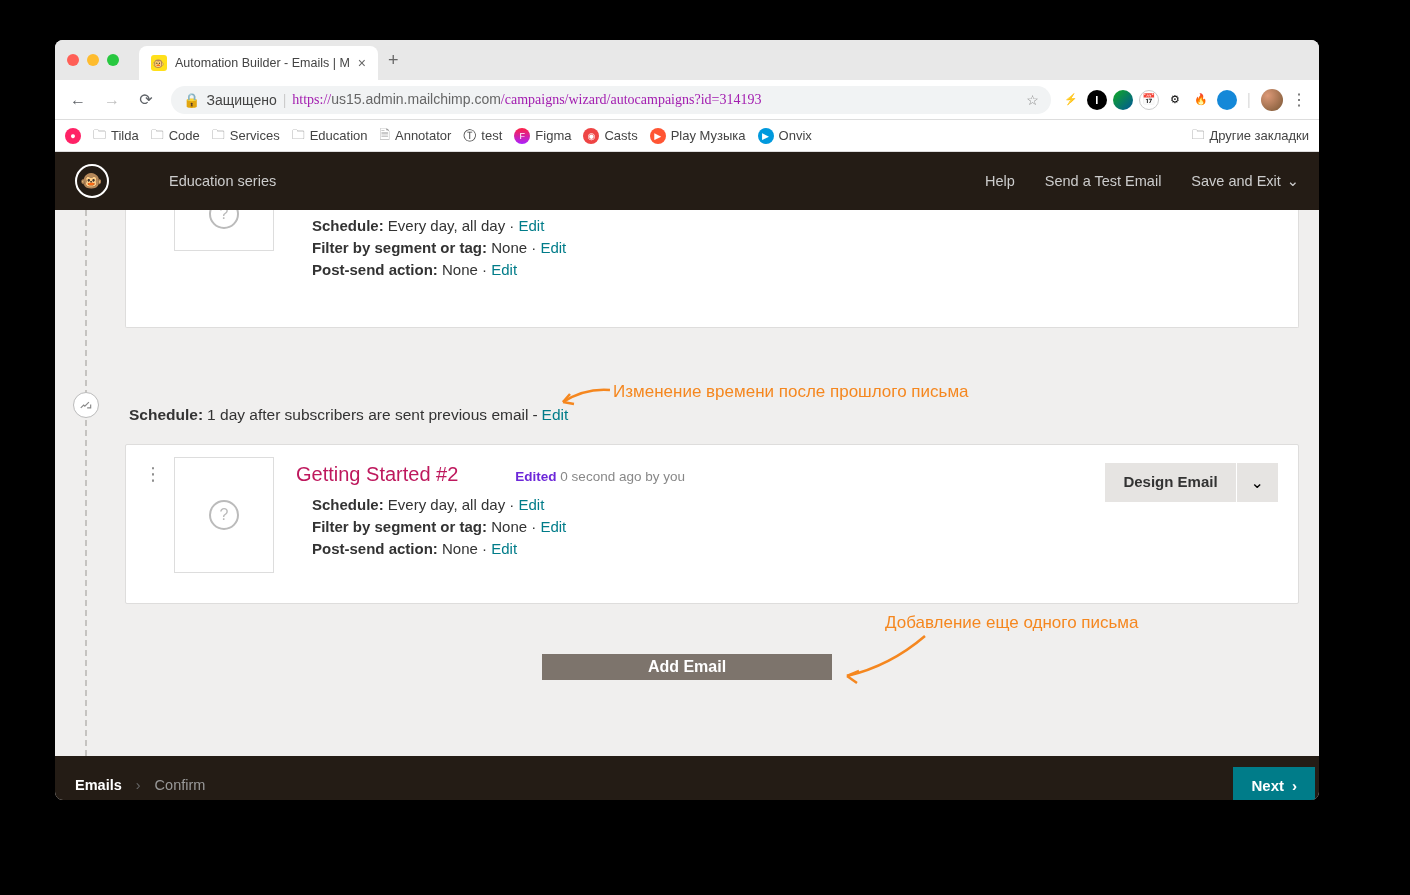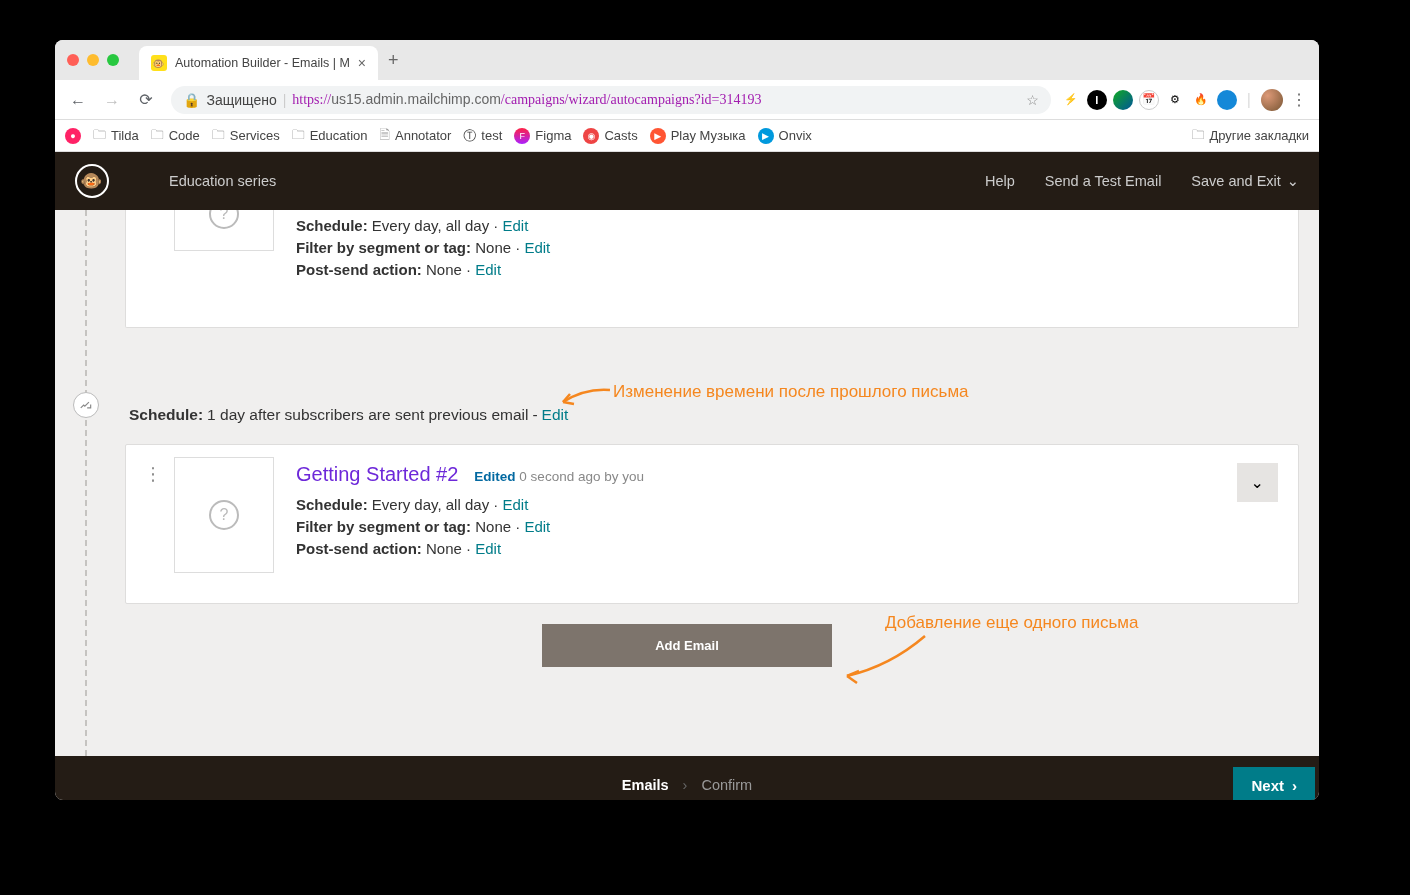--- a/index.html
+++ b/index.html
@@ -47,41 +47,41 @@
 .timeline { position:absolute; left: 30px; top: 0; bottom: 0; width: 0; border-left: 2px dashed #c5c3c0; }
 .trigger-node { position:absolute; left: 18px; top: 182px; width: 26px; height: 26px; background:#fff; border:1px solid #bbb; border-radius:50%; display:flex; align-items:center; justify-content:center; color:#888; }
 
 .card { background:#fff; border:1px solid #dedddc; border-radius: 2px; margin-left: 50px; position:relative; padding: 18px 24px 18px 80px; }
 .card.top { margin-top: 0; border-top: none; border-radius: 0 0 2px 2px; padding-top: 6px; padding-bottom:18px; }
 .card .kebab { position:absolute; left: 18px; top: 18px; color:#888; font-size:18px; letter-spacing:1px; }
 .thumb { position:absolute; left: 48px; top: 12px; width: 100px; height: 75px; border:1px solid #ddd; background:#fff; display:flex; align-items:center; justify-content:center; }
 .thumb .q { width: 30px; height: 30px; border:2px solid #bbb; border-radius:50%; color:#bbb; display:flex; align-items:center; justify-content:center; font-size:16px; }
 .card-body { margin-left: 90px; }
 .card-title-row { display:flex; align-items:baseline; gap: 16px; margin-bottom: 10px; }
-.card-title { font-size: 20px; color:#6d28d9; font-weight:400; }
+.card-title { font-size: 20px; color:#be185d; font-weight:400; }
 .card-meta { font-size: 13.5px; color:#888; }
-.prop { font-size: 15px; color:#333; margin: 5px 0; }
+.prop { font-size: 15px; color:#333; margin: 5px 16px; }
 .prop b { font-weight:700; }
 .prop .link { color:#007c89; cursor:pointer; }
 .design-btn { position:absolute; right: 20px; top: 18px; display:flex; }
 .design-btn .main { background:#e6e4e2; padding: 10px 18px; font-size:15px; font-weight:600; color:#333; cursor:pointer; }
 .design-btn .arrow { background:#e6e4e2; padding: 10px 14px; margin-left: 1px; cursor:pointer; display:flex; align-items:center; }
 
 .trigger-line { margin-left: 54px; margin-top: 78px; margin-bottom: 20px; font-size: 15.5px; color:#333; display:flex; align-items:center; gap:4px; }
 .trigger-line b { font-weight:700; }
 .trigger-line .link { color:#007c89; cursor:pointer; }
 
-.add-email { display:block; margin: 20px auto 0; background:#7d746c; color:#fff; font-size:13px; font-weight:600; padding: 14px 40px; width: 290px; text-align:center; cursor:pointer; border:none; }
+.add-email { display:block; margin: 50px auto 0; background:#7d746c; color:#fff; font-size:16px; font-weight:600; padding: 4px 40px; width: 290px; text-align:center; cursor:pointer; border:none; }
 
 
 .anno { position:absolute; color:#f5871f; font-size: 17px; pointer-events:none; }
 .anno-arrow { position:absolute; pointer-events:none; }
 
 
-.footer { height: 58px; background: #241c15; display:flex; align-items:center; padding: 10px 20px; color:#999; font-size:14.5px; justify-content:center; position:relative; }
+.footer { height: 58px; background: #241c15; display:flex; align-items:center; padding: 10px 20px; color:#999; font-size:14.5px; position:relative; }
 .footer .steps { display:flex; align-items:center; gap: 14px; }
 .footer .step.active { color:#fff; font-weight:600; }
 .next-btn { position:absolute; right: 4px; background:#007c89; color:#fff; font-weight:700; font-size: 15px; padding: 10px 18px; display:flex; align-items:center; gap:8px; cursor:pointer; border:none; }
 </style>
 </head>
 <body>
 
 <div class="window">
 
   <div class="titlebar">
@@ -226,27 +226,28 @@
     <div class="anno" style="left:558px;top:172px;">Изменение времени после прошлого письма</div>
 
     <div class="card" style="height:160px;">
       <div class="kebab">⋮</div>
       <div class="thumb" style="height:116px;">
         <div class="q">?</div>
       </div>
       <div class="card-body">
         <div class="card-title-row">
           <span class="card-title">Getting Started #2</span>
-          <span class="card-meta"><b style="font-weight:600;color:#0369a1;">Edited</b> <span>0 second ago by you</span></span>
+          <span class="card-meta"><b style="font-weight:600;color:#6d28d9;margin-left:41px;">Edited</b> <span>0 second ago by you</span></span>
         </div>
         <div class="prop"><b>Schedule:</b> <span>Every day, all day</span> · <span class="link">Edit</span></div>
         <div class="prop"><b>Filter by segment or tag:</b> <span>None</span> · <span class="link">Edit</span></div>
         <div class="prop"><b>Post-send action:</b> <span>None</span> · <span class="link">Edit</span></div>
       </div>
       <div class="design-btn">
+        <div class="main">Design Email</div>
         <div class="arrow">
             <span>⌄</span>
           </div>
       </div>
     </div>
 
     <div class="anno" style="left:830px;top:403px;">Добавление еще одного письма</div>
     <svg class="anno-arrow" style="left:780px;top:420px;" width="100" height="60">
       <path d="M90 6 Q 55 36 12 46" stroke="#f5871f" stroke-width="2.5" fill="none"></path>
       <path d="M12 46 l12 -5 M12 46 l10 7" stroke="#f5871f" stroke-width="2.5" fill="none"></path>

